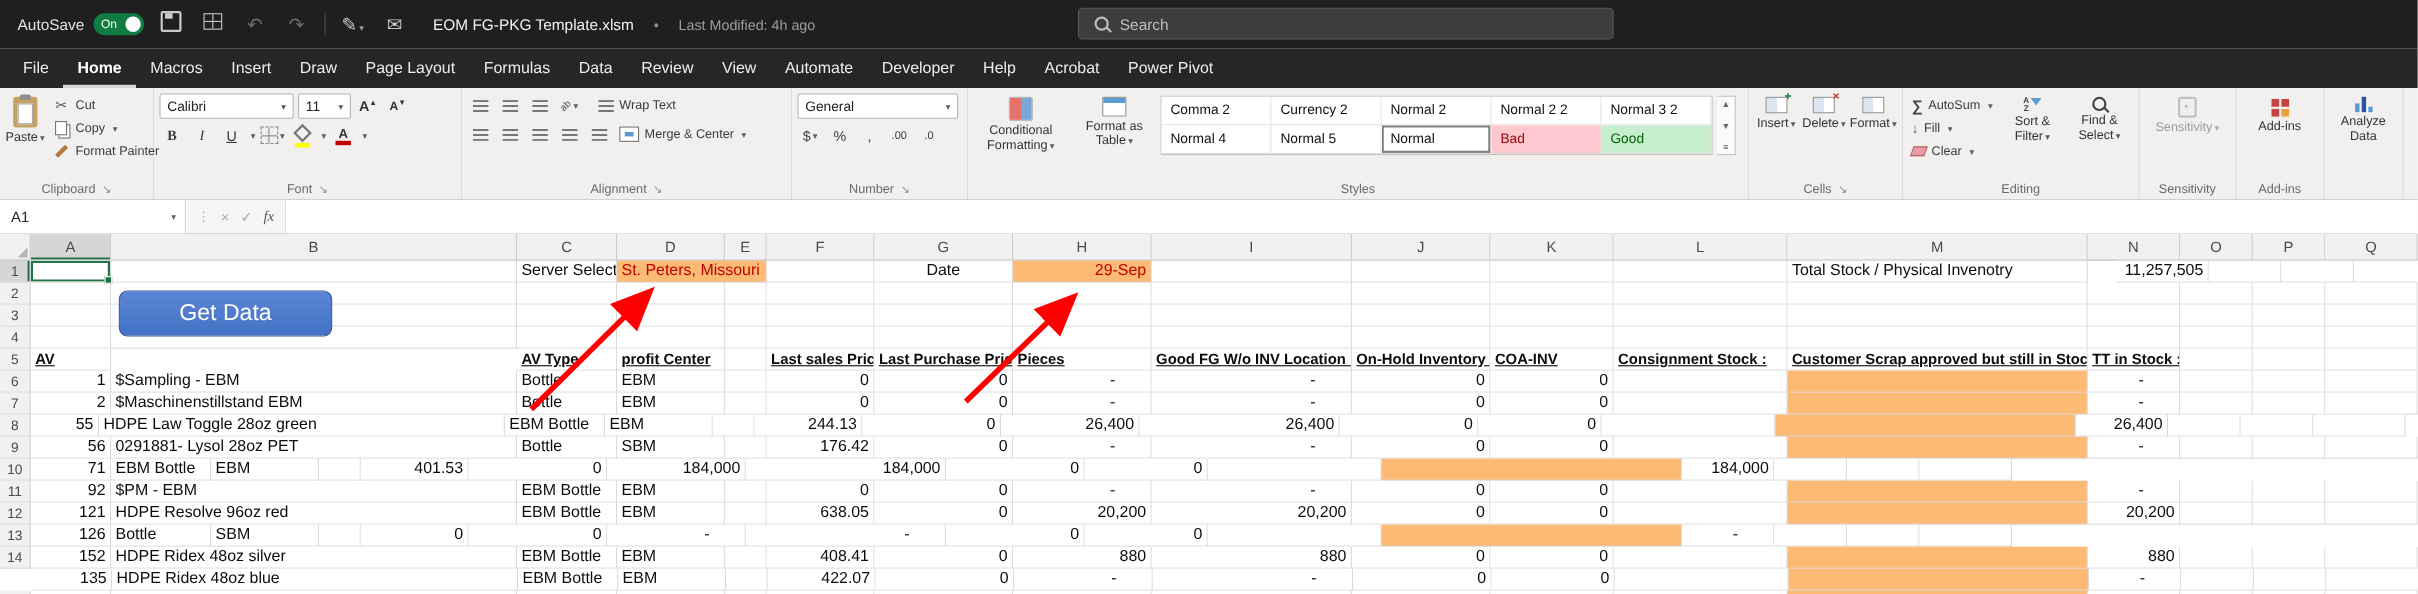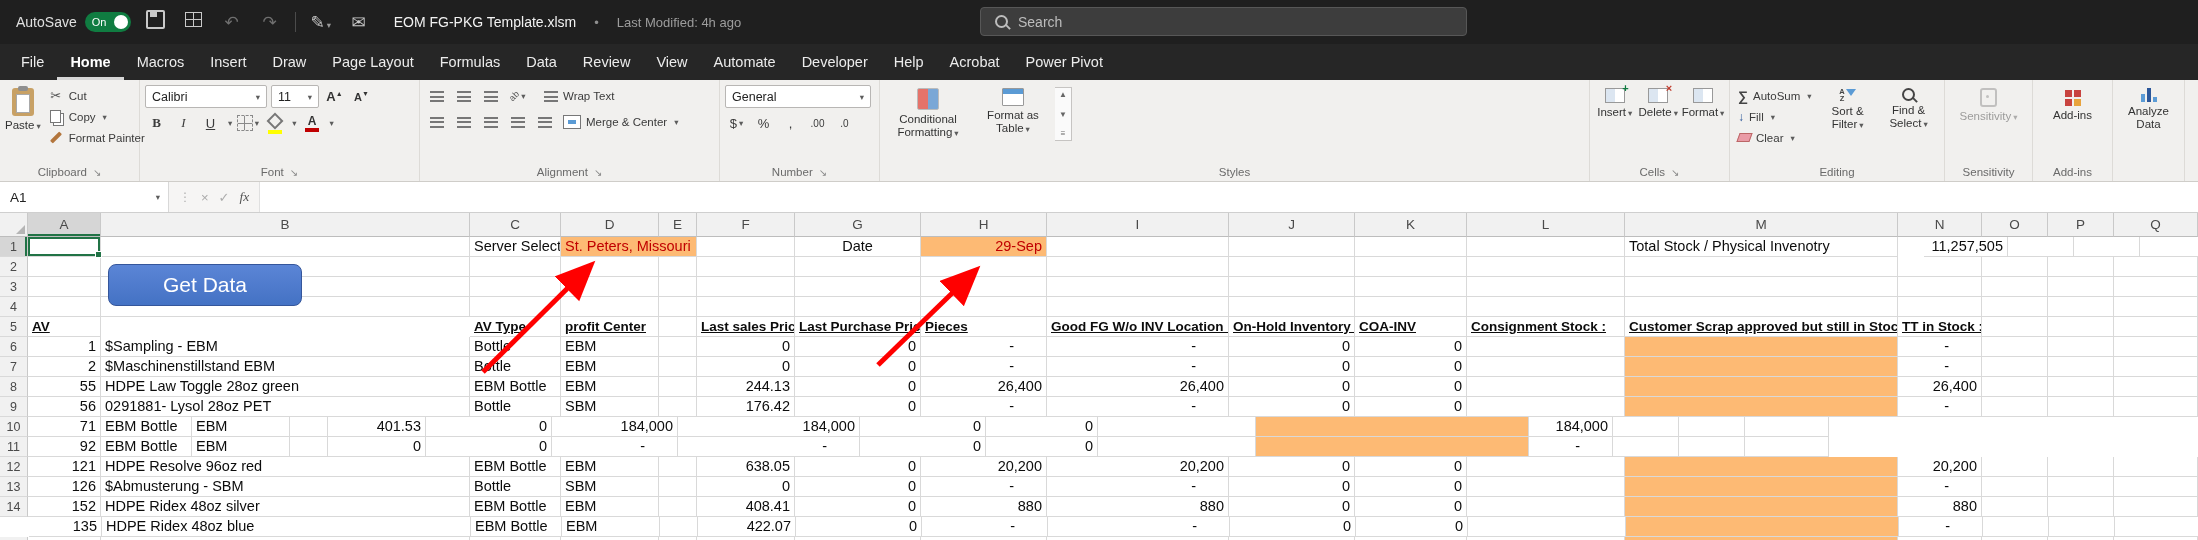--- a/index.html
+++ b/index.html
@@ -352,20 +352,32 @@
   <div class="rgroup" style="width:710px">
     <div class="rcontent">
       <div class="bigbtn" style="width:86px">
         <span class="ic-cf"></span>
         <span><span>Conditional Formatting</span><span class="dd">▾</span></span>
       </div>
       <div class="bigbtn" style="width:76px">
         <span class="ic-ft"></span>
         <span><span>Format as Table</span><span class="dd">▾</span></span>
       </div>
+      <div class="gallery">
+        <div class="gcell">Comma 2</div>
+        <div class="gcell">Currency 2</div>
+        <div class="gcell">Normal 2</div>
+        <div class="gcell">Normal 2 2</div>
+        <div class="gcell">Normal 3 2</div>
+        <div class="gcell">Normal 4</div>
+        <div class="gcell">Normal 5</div>
+        <div class="gcell gsel">Normal</div>
+        <div class="gcell gbad">Bad</div>
+        <div class="gcell ggood">Good</div>
+      </div>
       <div class="gstrip">
           <span>▲</span>
           <span>▼</span>
           <span>≡</span>
         </div>
     </div>
     <div class="glabel-row">
         <span>Styles</span>
       </div>
   </div>
@@ -645,21 +657,21 @@
       <div class="gc num" style="width: 112px;">0</div>
       <div class="gc" style="width: 158px;"></div>
       <div class="gc yellow" style="width: 273px;"></div>
       <div class="gc dash" style="width: 84px;">-</div>
       <div class="gc" style="width: 66px;"></div>
       <div class="gc" style="width: 66px;"></div>
       <div class="gc" style="width: 84px;"></div>
     </div>
     <div class="grow">
       <div class="rh" style="width: 28px;">8</div>
-      <div class="gc num" style="width: 73px;">55</div>
+      <div class="gc num" style="width: 62px;">55</div>
       <div class="gc" style="width: 369px;">HDPE Law Toggle 28oz green</div>
       <div class="gc" style="width: 91px;">EBM Bottle</div>
       <div class="gc" style="width: 98px;">EBM</div>
       <div class="gc" style="width: 38px;"></div>
       <div class="gc num" style="width: 98px;">244.13</div>
       <div class="gc num" style="width: 126px;">0</div>
       <div class="gc num" style="width: 126px;">26,400</div>
       <div class="gc num" style="width: 182px;">26,400</div>
       <div class="gc num" style="width: 126px;">0</div>
       <div class="gc num" style="width: 112px;">0</div>
@@ -705,20 +717,21 @@
       <div class="gc" style="width: 158px;"></div>
       <div class="gc yellow" style="width: 273px;"></div>
       <div class="gc num" style="width: 84px;">184,000</div>
       <div class="gc" style="width: 66px;"></div>
       <div class="gc" style="width: 66px;"></div>
       <div class="gc" style="width: 84px;"></div>
     </div>
     <div class="grow">
       <div class="rh" style="width: 28px;">11</div>
       <div class="gc num" style="width: 73px;">92</div>
+      <div class="gc" style="width: 369px;">$PM - EBM</div>
       <div class="gc" style="width: 91px;">EBM Bottle</div>
       <div class="gc" style="width: 98px;">EBM</div>
       <div class="gc" style="width: 38px;"></div>
       <div class="gc num" style="width: 98px;">0</div>
       <div class="gc num" style="width: 126px;">0</div>
       <div class="gc dash" style="width: 126px;">-</div>
       <div class="gc dash" style="width: 182px;">-</div>
       <div class="gc num" style="width: 126px;">0</div>
       <div class="gc num" style="width: 112px;">0</div>
       <div class="gc" style="width: 158px;"></div>
@@ -744,21 +757,20 @@
       <div class="gc" style="width: 158px;"></div>
       <div class="gc yellow" style="width: 273px;"></div>
       <div class="gc num" style="width: 84px;">20,200</div>
       <div class="gc" style="width: 66px;"></div>
       <div class="gc" style="width: 66px;"></div>
       <div class="gc" style="width: 84px;"></div>
     </div>
     <div class="grow">
       <div class="rh" style="width: 28px;">13</div>
       <div class="gc num" style="width: 73px;">126</div>
-      <div class="gc" style="width: 369px;">$Abmusterung - SBM</div>
       <div class="gc" style="width: 91px;">Bottle</div>
       <div class="gc" style="width: 98px;">SBM</div>
       <div class="gc" style="width: 38px;"></div>
       <div class="gc num" style="width: 98px;">0</div>
       <div class="gc num" style="width: 126px;">0</div>
       <div class="gc dash" style="width: 126px;">-</div>
       <div class="gc dash" style="width: 182px;">-</div>
       <div class="gc num" style="width: 126px;">0</div>
       <div class="gc num" style="width: 112px;">0</div>
       <div class="gc" style="width: 158px;"></div>

